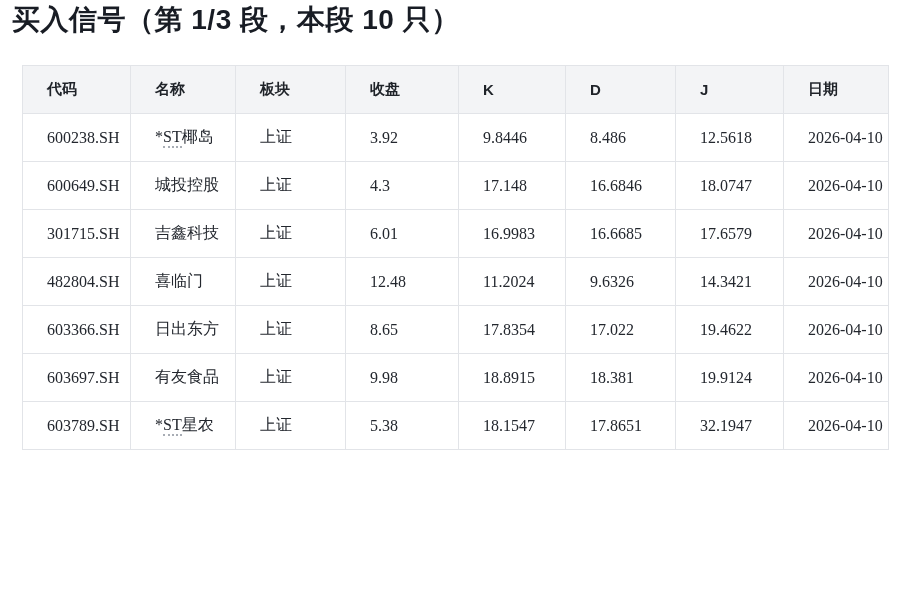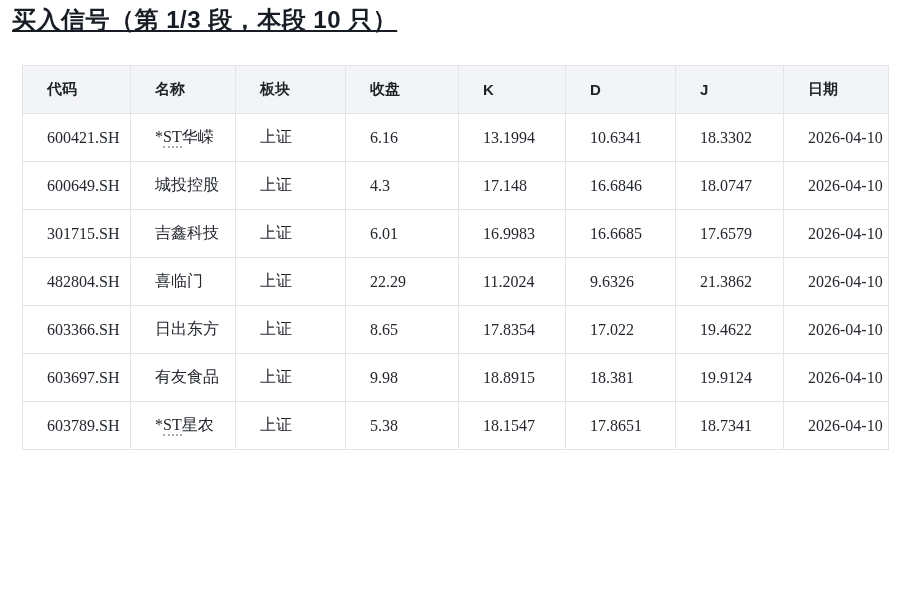--- a/index.html
+++ b/index.html
@@ -8,27 +8,26 @@
     background: #ffffff;
   }
   body {
     width: 903px;
     height: 611px;
     overflow: hidden;
     font-family: "Liberation Sans", sans-serif;
   }
   .page-title {
     margin: 6px 0 0 12px;
-    font-size: 24px;
+    font-size: 28px;
     line-height: 28px;
     font-weight: 700;
     color: #181c24;
     font-family: "Liberation Sans", sans-serif;
     letter-spacing: 0.5px;
-    text-decoration: underline;
   }
   table.signals {
     border-collapse: collapse;
     table-layout: fixed;
     margin: 31px 0 0 22px;
     width: 866px;
   }
   table.signals th,
   table.signals td {
     box-sizing: border-box;
@@ -127,27 +126,27 @@
         <th>板块</th>
         <th>收盘</th>
         <th>K</th>
         <th>D</th>
         <th>J</th>
         <th>日期</th>
       </tr>
   </thead>
   <tbody>
       <tr class="row-serif">
-        <td>600421.SH</td>
-        <td>*<span class="st-mark">ST</span>华嵘</td>
-        <td>上证</td>
-        <td>6.16</td>
-        <td>13.1994</td>
-        <td>10.6341</td>
-        <td>18.3302</td>
+        <td>600238.SH</td>
+        <td>*<span class="st-mark">ST</span>椰岛</td>
+        <td>上证</td>
+        <td>3.92</td>
+        <td>9.8446</td>
+        <td>8.486</td>
+        <td>12.5618</td>
         <td>2026-04-10</td>
       </tr>
       <tr class="row-serif">
         <td>600649.SH</td>
         <td>城投控股</td>
         <td>上证</td>
         <td>4.3</td>
         <td>17.148</td>
         <td>16.6846</td>
         <td>18.0747</td>
@@ -160,24 +159,24 @@
         <td>6.01</td>
         <td>16.9983</td>
         <td>16.6685</td>
         <td>17.6579</td>
         <td>2026-04-10</td>
       </tr>
       <tr class="row-serif">
         <td>482804.SH</td>
         <td>喜临门</td>
         <td>上证</td>
-        <td>22.29</td>
+        <td>12.48</td>
         <td>11.2024</td>
         <td>9.6326</td>
-        <td>21.3862</td>
+        <td>14.3421</td>
         <td>2026-04-10</td>
       </tr>
       <tr class="row-serif">
         <td>603366.SH</td>
         <td>日出东方</td>
         <td>上证</td>
         <td>8.65</td>
         <td>17.8354</td>
         <td>17.022</td>
         <td>19.4622</td>
@@ -193,17 +192,17 @@
         <td>19.9124</td>
         <td>2026-04-10</td>
       </tr>
       <tr class="row-serif">
         <td>603789.SH</td>
         <td>*<span class="st-mark">ST</span>星农</td>
         <td>上证</td>
         <td>5.38</td>
         <td>18.1547</td>
         <td>17.8651</td>
-        <td>18.7341</td>
+        <td>32.1947</td>
         <td>2026-04-10</td>
       </tr>
     </tbody>
 </table>
 
 </body></html>

